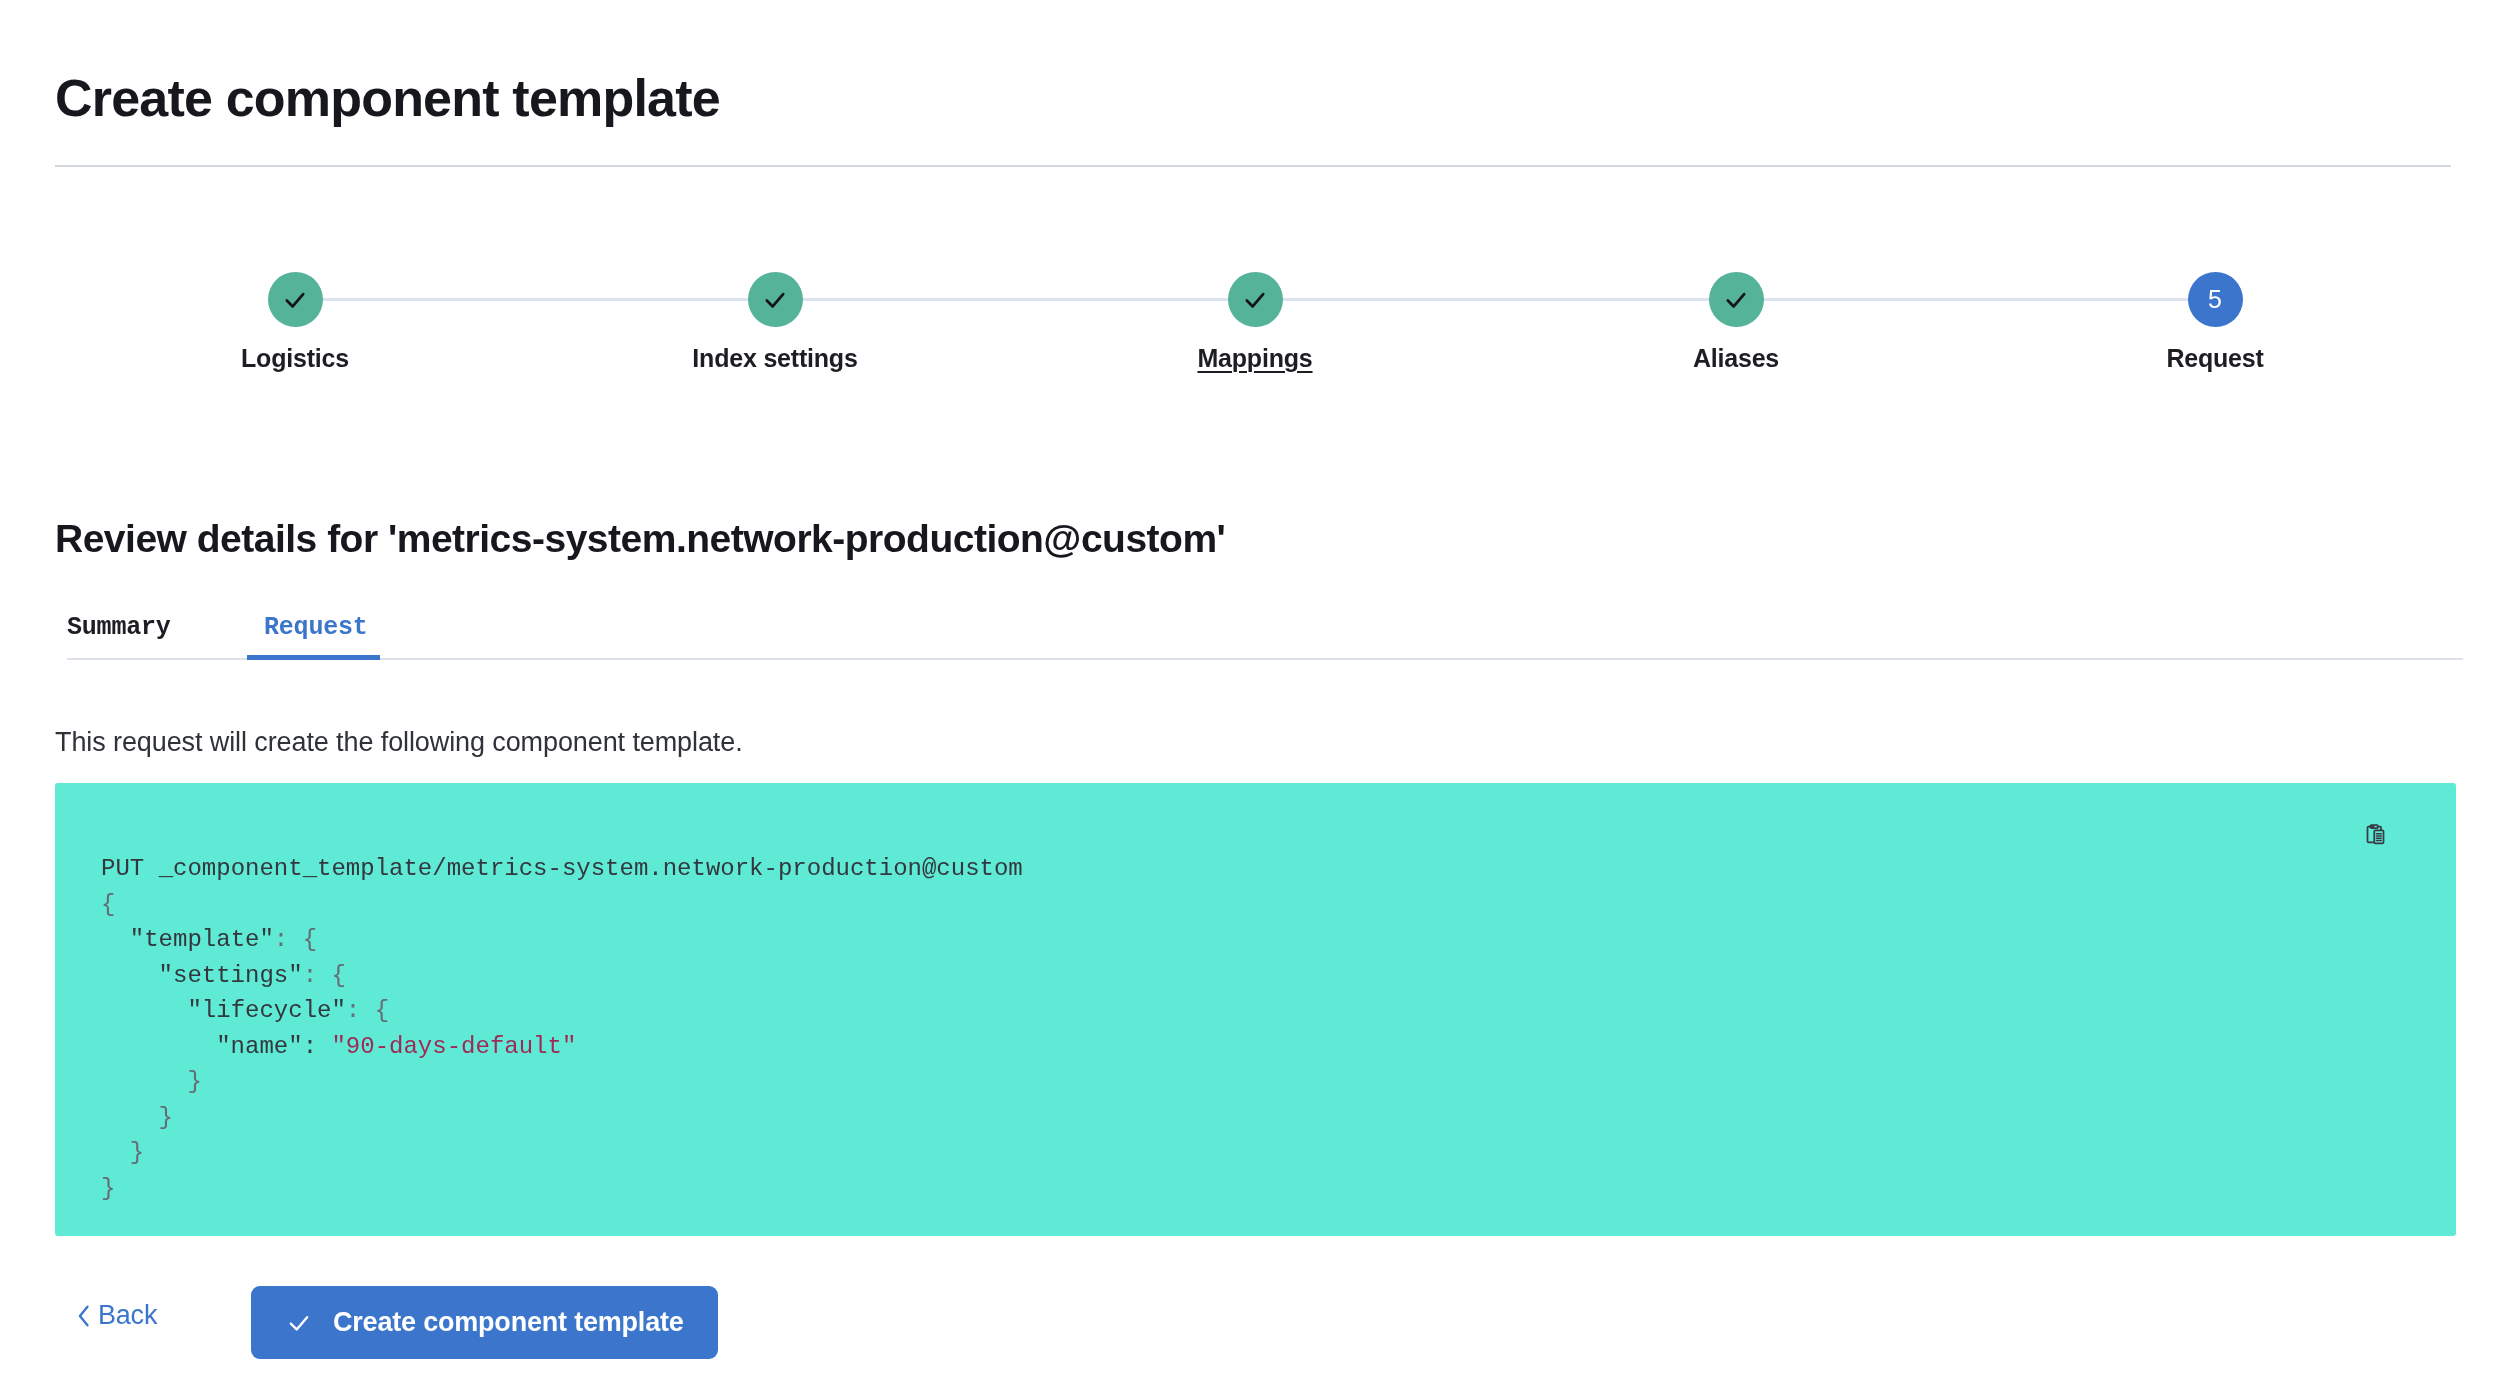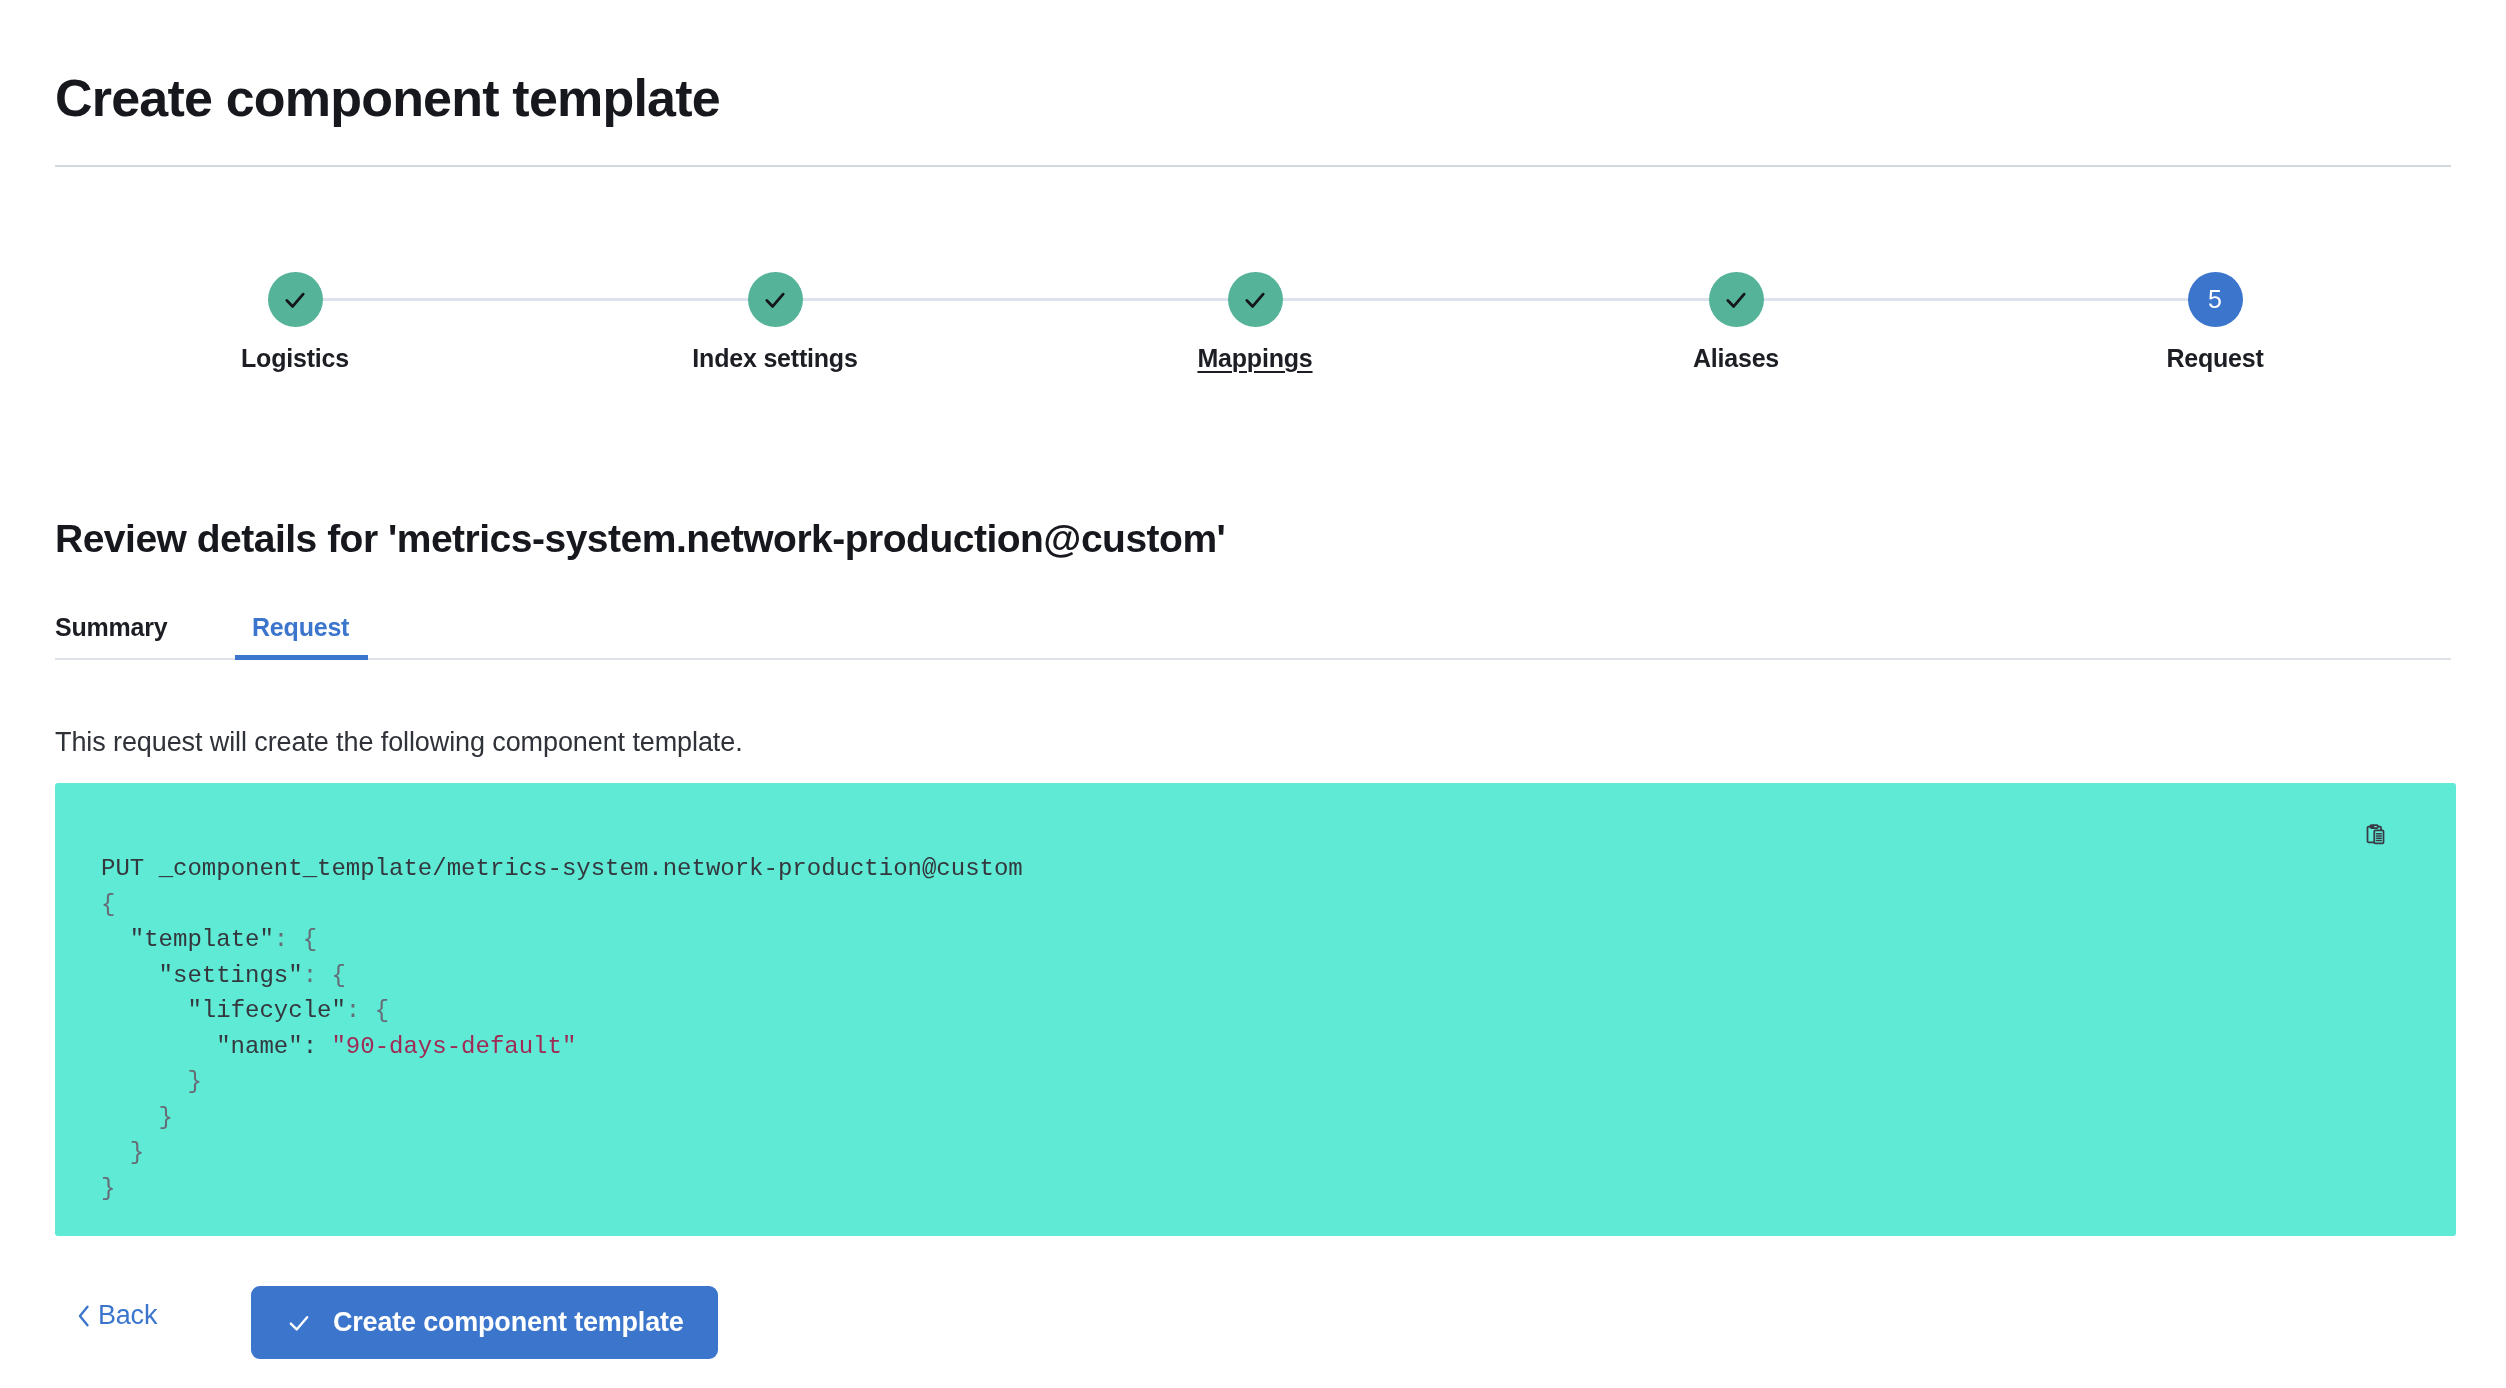--- a/index.html
+++ b/index.html
@@ -107,24 +107,25 @@
     font-size: 39px;
     font-weight: 700;
     letter-spacing: -0.5px;
     color: #16181d;
     white-space: nowrap;
   }
 
   
   .tabs {
     position: absolute;
-    left: 55px;
+    left: 67px;
     top: 598px;
     width: 2396px;
     height: 62px;
+    font-family: Liberation Mono, monospace;
   }
   .tabs-rule {
     position: absolute;
     left: 0;
     bottom: 0;
     width: 2396px;
     height: 2px;
     background: #dde2ea;
   }
   .tab {

